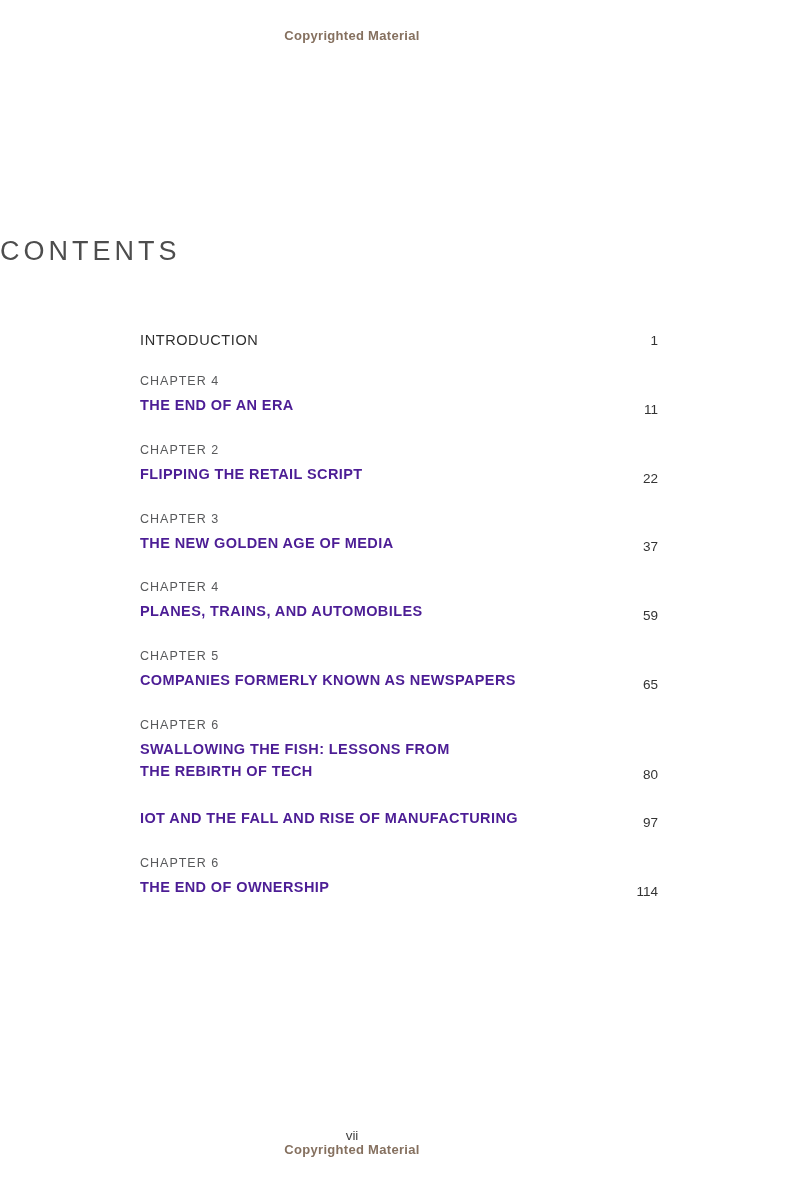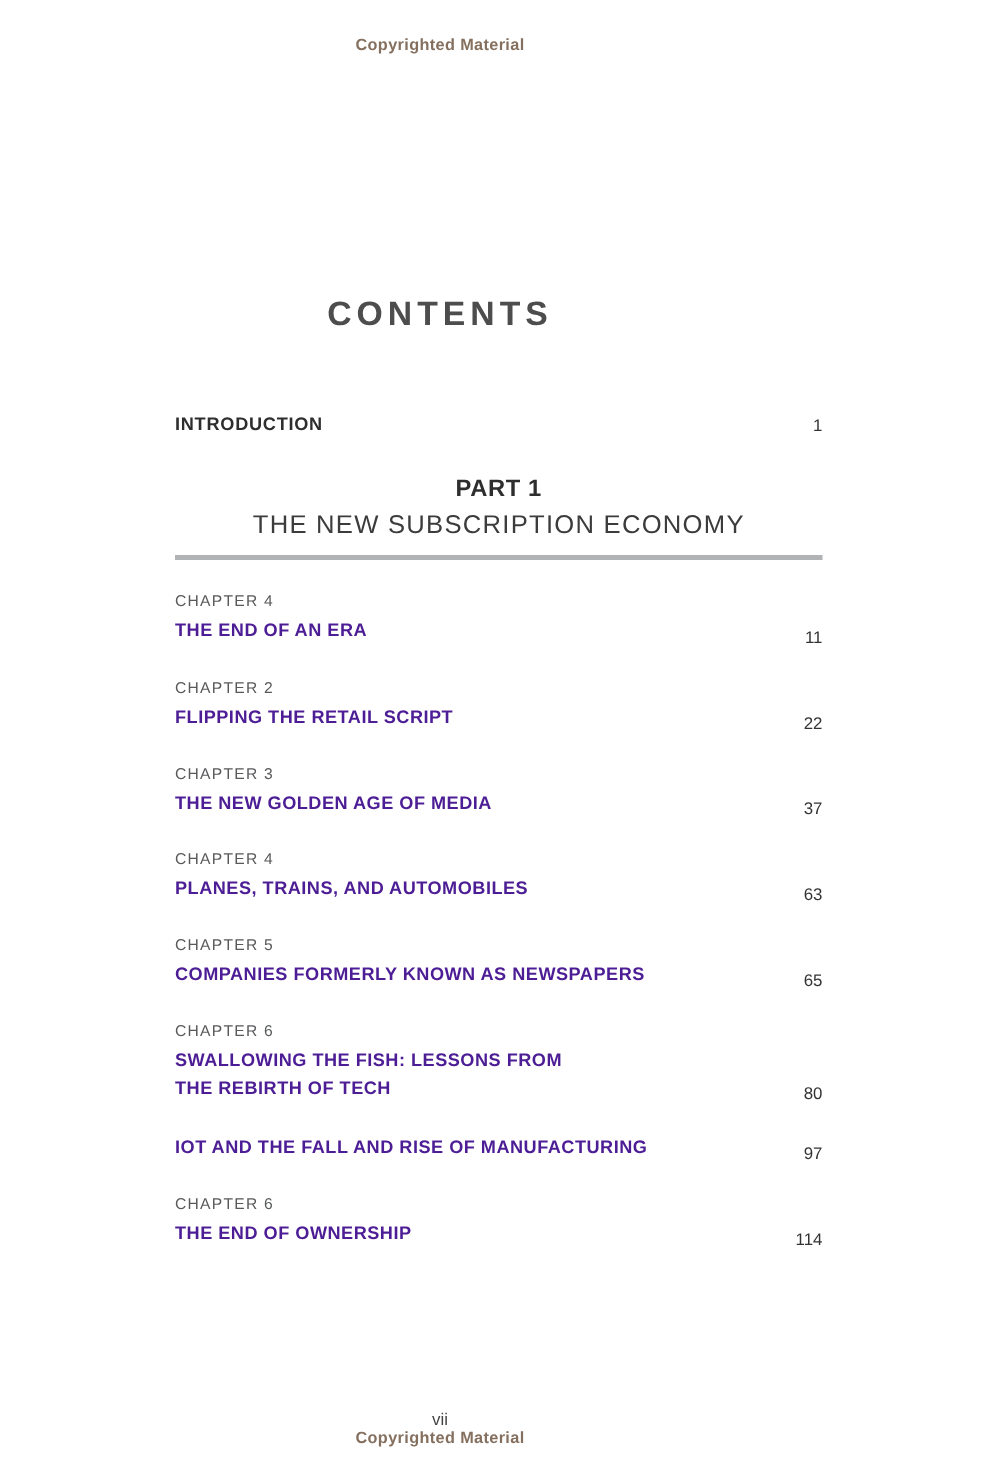--- a/index.html
+++ b/index.html
@@ -28,43 +28,42 @@
     color: #85705f;
   }
   .copyright-top { top: 28px; }
   .copyright-bottom { top: 1142px; }
 
   .contents-title {
     position: absolute;
     top: 236px;
     left: 0;
     width: 100%;
-    text-align: center;
     font-size: 27px;
-    font-weight: 700;
+    font-weight: 400;
     letter-spacing: 4px;
     color: #4d4d4d;
   }
 
   .toc {
     position: absolute;
     top: 332px;
     left: 140px;
     width: 518px;
   }
 
   .entry-row {
     display: flex;
     justify-content: space-between;
     align-items: flex-end;
   }
 
   .intro-row .entry-title {
     font-size: 14.5px;
-    font-weight: bold;
+    font-weight: normal;
     letter-spacing: 0.6px;
     color: #2e2e2e;
   }
 
   .page-num {
     font-size: 13.5px;
     font-weight: 400;
     color: #333333;
     white-space: nowrap;
     padding-left: 12px;
@@ -132,25 +131,20 @@
 
   <div class="contents-title">CONTENTS</div>
 
   <div class="toc">
 
     <div class="entry-row intro-row">
       <span class="entry-title">INTRODUCTION</span>
       <span class="page-num">1</span>
     </div>
 
-    <div class="part-header">
-      <div class="part-label">PART 1</div>
-      <div class="part-title">THE NEW SUBSCRIPTION ECONOMY</div>
-      <div class="part-rule"></div>
-    </div>
 
     <div class="chapter">
       <div class="chapter-label">CHAPTER 4</div>
       <div class="entry-row">
         <span class="chapter-title">THE END OF AN ERA</span>
         <span class="page-num">11</span>
       </div>
     </div>
 
     <div class="chapter">
@@ -166,21 +160,21 @@
       <div class="entry-row">
         <span class="chapter-title">THE NEW GOLDEN AGE OF MEDIA</span>
         <span class="page-num">37</span>
       </div>
     </div>
 
     <div class="chapter">
       <div class="chapter-label">CHAPTER 4</div>
       <div class="entry-row">
         <span class="chapter-title">PLANES, TRAINS, AND AUTOMOBILES</span>
-        <span class="page-num">63</span>
+        <span class="page-num">59</span>
       </div>
     </div>
 
     <div class="chapter">
       <div class="chapter-label">CHAPTER 5</div>
       <div class="entry-row">
         <span class="chapter-title">COMPANIES FORMERLY KNOWN AS NEWSPAPERS</span>
         <span class="page-num">65</span>
       </div>
     </div>

